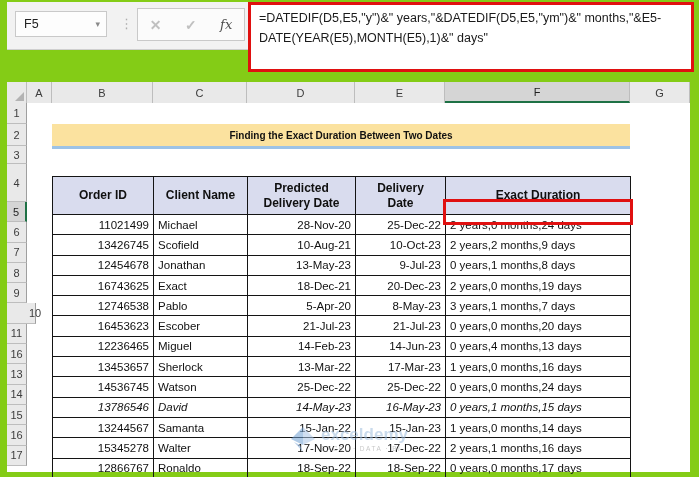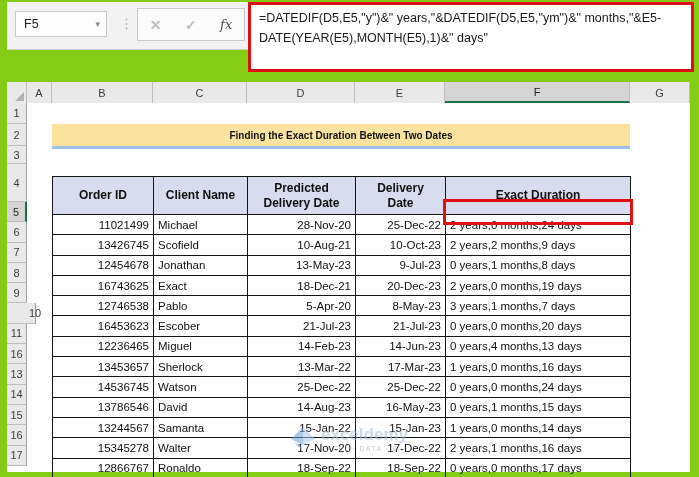--- a/index.html
+++ b/index.html
@@ -194,24 +194,24 @@
             <td class="ar">17-Mar-23</td>
             <td class="al">1 years,0 months,16 days</td>
           </tr>
           <tr style="height: 20.3px;">
             <td class="ar">14536745</td>
             <td class="al">Watson</td>
             <td class="ar">25-Dec-22</td>
             <td class="ar">25-Dec-22</td>
             <td class="al">0 years,0 months,24 days</td>
           </tr>
-          <tr style="height: 20.3px;">
+          <tr style="height: 20.3px; font-style: italic;">
             <td class="ar">13786546</td>
             <td class="al">David</td>
-            <td class="ar">14-Aug-23</td>
+            <td class="ar">14-May-23</td>
             <td class="ar">16-May-23</td>
             <td class="al">0 years,1 months,15 days</td>
           </tr>
           <tr style="height: 20.3px;">
             <td class="ar">13244567</td>
             <td class="al">Samanta</td>
             <td class="ar">15-Jan-22</td>
             <td class="ar">15-Jan-23</td>
             <td class="al">1 years,0 months,14 days</td>
           </tr>

